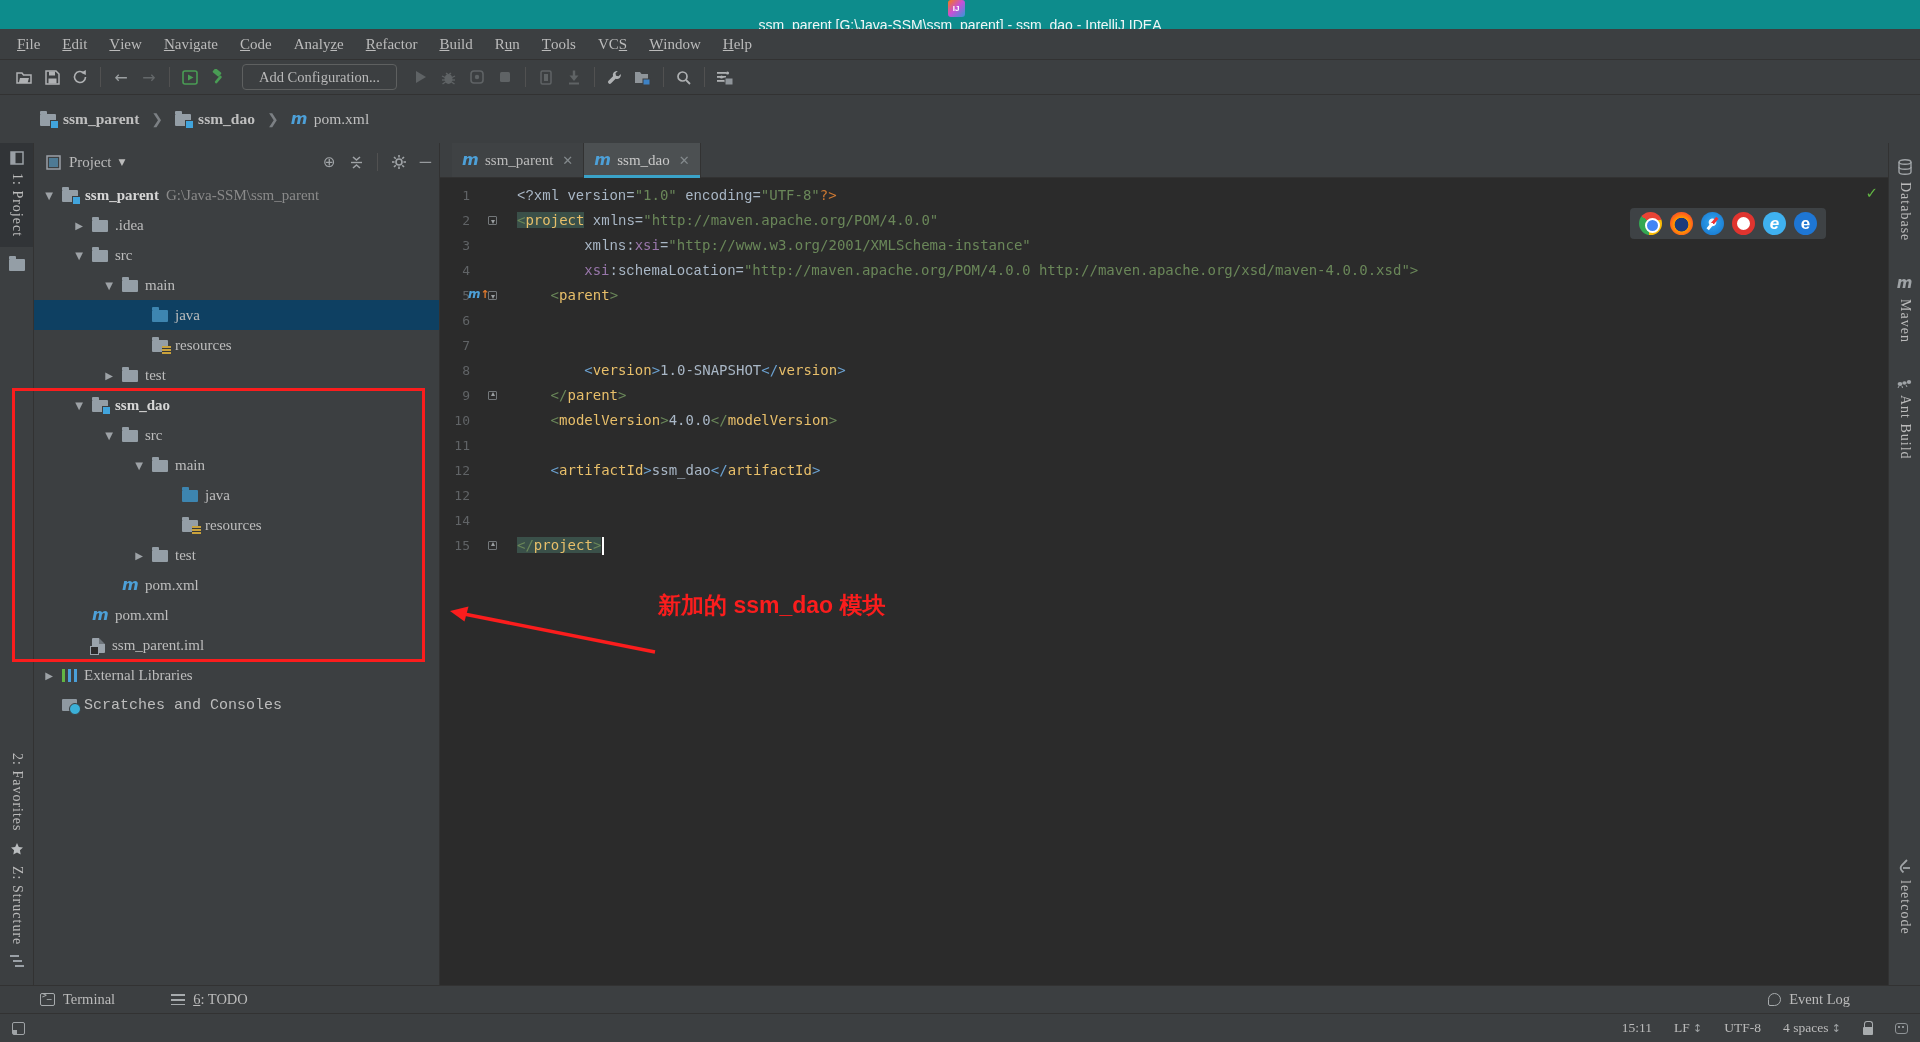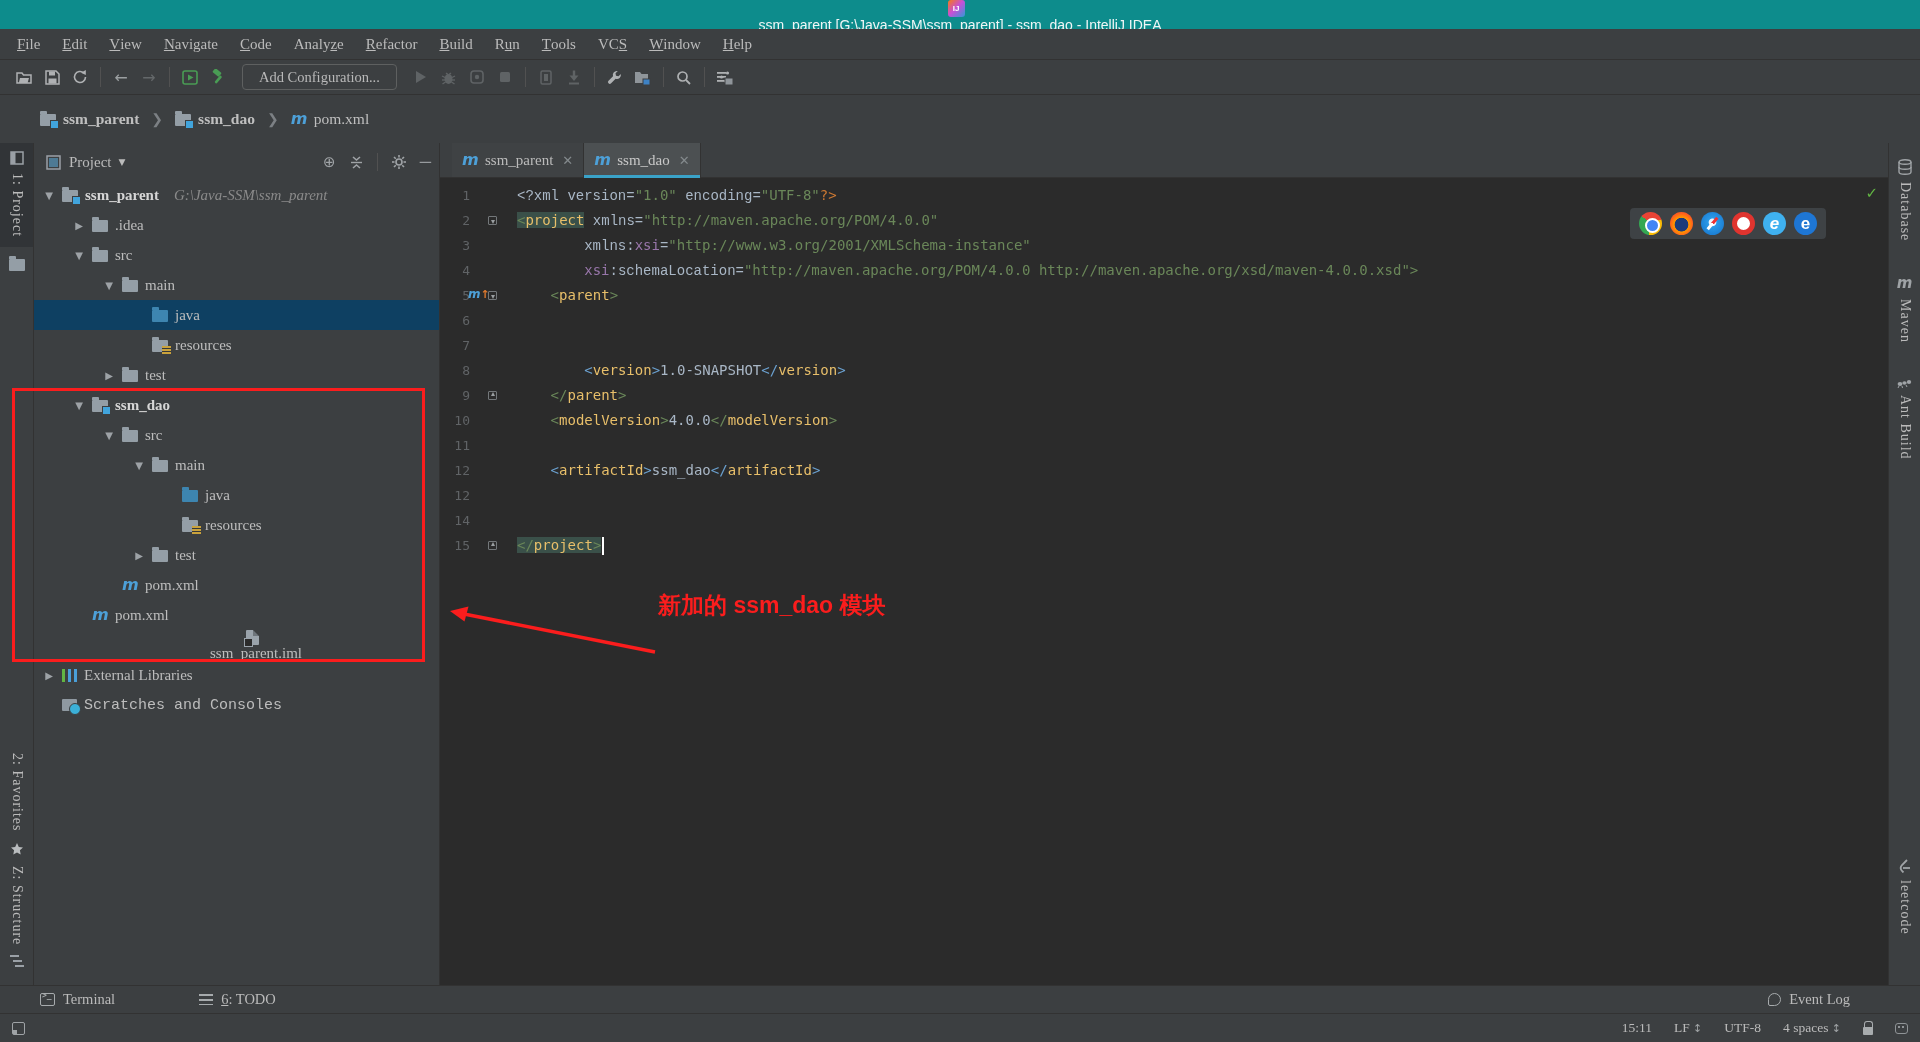--- a/index.html
+++ b/index.html
@@ -64,21 +64,21 @@
     color:#bbbbbb; font-size:15px; }
   #pp-header .spacer { flex:1; }
   #pp-header .hicon { margin-left:14px; color:#9fa3a6; display:flex; align-items:center; }
   #tree { position:absolute; left:0; top:37px; right:0; }
   .trow { height:30px; display:flex; align-items:center; font-size:15px; color:#bdbdbd; white-space:nowrap; }
   .trow.sel { background:#0e4062; }
   .arrow { width:26px; text-align:center; font-size:10px; color:#9da2a6; flex:none;
     font-family:"DejaVu Sans",sans-serif; }
   .tlabel { margin-left:7px; }
   .tlabel.b { font-weight:bold; color:#d6d6d6; }
-  .tpath { color:#8a8a8a; margin-left:15px;font-style:italic; }
+  .tpath { color:#8a8a8a; margin-left:7px; }
 
   
   .i-folder { display:inline-block; width:16px; height:12px; background:#949ea6;
     border-radius:1px; position:relative; flex:none; margin-top:2px; }
   .i-folder::before { content:""; position:absolute; top:-3px; left:0; width:7px; height:3px;
     border-radius:1px 1px 0 0; background:inherit; }
   .i-folder.mod::after { content:""; position:absolute; right:-3px; bottom:-3px; width:7px;
     height:7px; background:#41a4dc; border:1px solid #3c3f41; }
   .i-folder.blue { background:#3d85b0; }
   .i-folder.res::after { content:""; position:absolute; right:-3px; bottom:-2px; width:9px; height:8px;
@@ -155,21 +155,21 @@
   
   #rightstrip { width:32px; height:100%; background:#3c3f41; border-left:1px solid #323232;
     display:flex; flex-direction:column; align-items:center; padding-top:16px; gap:9px; }
   #rightstrip .grp { display:flex; flex-direction:column; align-items:center; gap:7px; margin-bottom:24px; }
   #rightstrip .grp.bottom { margin-top:auto; margin-bottom:50px; }
   .ricon { color:#9fa3a6; }
 
   
   #bottombar { position:absolute; left:0; top:985px; width:1920px; height:28px; background:#3c3f41;
     border-top:1px solid #323232; display:flex; align-items:center; padding:0 70px 0 40px;
-    color:#bbbbbb; font-size:14.5px;gap:28px; }
+    color:#bbbbbb; font-size:14.5px; }
   #bottombar .bb-item { display:flex; align-items:center; gap:8px; margin-right:56px; }
   #bottombar .right { margin-left:auto; margin-right:0; }
   .term-icon { width:15px; height:13px; border:1px solid #a7abad; border-radius:2px; position:relative; }
   .term-icon::after { content:">_"; position:absolute; left:1px; top:-3px;
     font:bold 8px "DejaVu Sans Mono",monospace; color:#a7abad; }
   .todo-icon { width:14px; height:11px;
     background:repeating-linear-gradient(180deg,#a7abad 0 2px,transparent 2px 5px); }
   .eventlog-icon { width:13px; height:13px; border:1.5px solid #a7abad; border-radius:50% 50% 50% 2px; }
 
   #statusbar { position:absolute; left:0; top:1013px; width:1920px; height:29px; background:#3c3f41;
@@ -493,21 +493,21 @@
           <div class="trow" style="padding-left: 62px;">
             <span class="arrow"></span>
             <span class="i-maven">m</span>
             <span class="tlabel">pom.xml</span>
           </div>
           <div class="trow" style="padding-left: 32px;">
             <span class="arrow"></span>
             <span class="i-maven">m</span>
             <span class="tlabel">pom.xml</span>
           </div>
-          <div class="trow" style="padding-left: 32px; flex-direction: column;">
+          <div class="trow" style="padding-left: 32px;">
             <span class="arrow"></span>
             <span class="i-iml"></span>
             <span class="tlabel">ssm_parent.iml</span>
           </div>
           <div class="trow" style="padding-left: 2px;">
             <span class="arrow">▶</span>
             <span class="i-libs"></span>
             <span class="tlabel">External Libraries</span>
           </div>
           <div class="trow" style="padding-left: 2px; font-family: Liberation Mono, monospace;">

